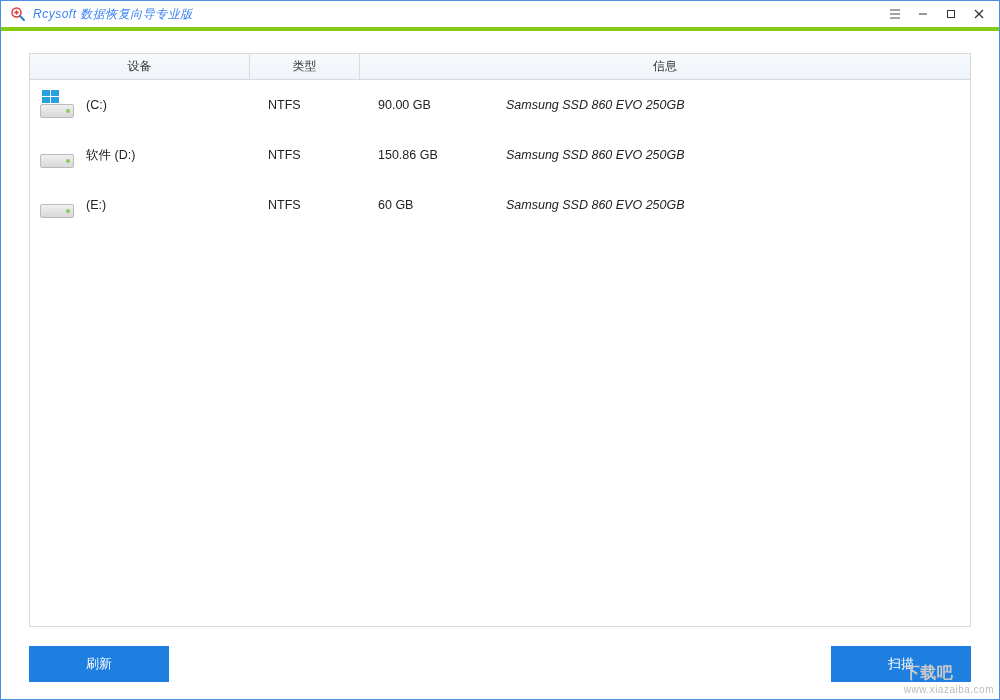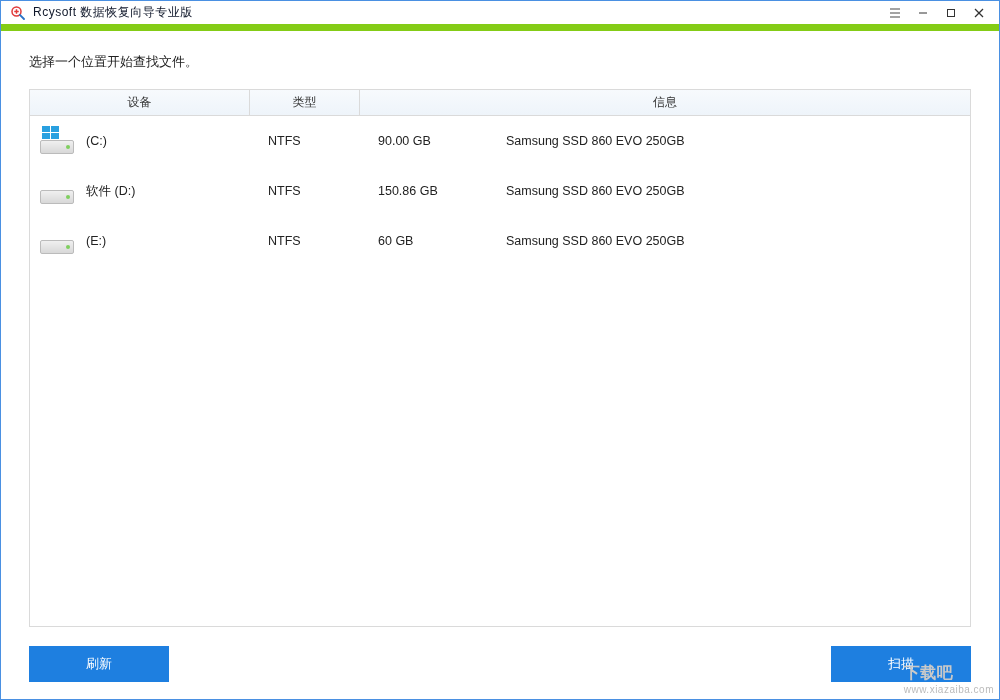--- a/index.html
+++ b/index.html
@@ -1,20 +1,20 @@
 <!DOCTYPE html>
 <html><head>
 <meta charset="utf-8">
 <style>
   * { box-sizing: border-box; margin: 0; padding: 0; }
   html, body { width: 1000px; height: 700px; overflow: hidden; font-family: "Microsoft YaHei", "Segoe UI", Arial, sans-serif; }
   body { background: #fff; border: 1px solid #4a90e2; display: flex; flex-direction: column; }
 
   
-  .titlebar { height: 30px; display: flex; align-items: center; padding: 0 6px 0 8px; border-bottom: 7px solid #84cc16; font-size: 12px; color: #0f172a; }
+  .titlebar { height: 30px; display: flex; align-items: center; padding: 0 6px 0 8px; border-bottom: 4px solid #84cc16; font-size: 12px; color: #3b82f6; font-style: italic; }
   .titlebar .logo { width: 18px; height: 18px; margin-right: 6px; position: relative; }
   .titlebar .logo svg { width: 18px; height: 18px; }
   .titlebar .title { flex: 0 0 auto; letter-spacing: 0.5px; }
   .titlebar .spacer { flex: 1; }
   .titlebar .win-btn { width: 28px; height: 30px; display: flex; justify-content: center; align-items: center; cursor: pointer; color: #555; }
   .titlebar .win-btn svg { width: 10px; height: 10px; }
   .titlebar .menu-icon svg { width: 12px; height: 12px; }
 
   
   .content { flex: 1; padding: 22px 28px 12px 28px; display: flex; flex-direction: column; }
@@ -28,21 +28,21 @@
   .col-device { width: 220px; }
   .col-type   { width: 110px; }
   .col-size   { width: 120px; }
   .col-info   { flex: 1; }
 
   .tbody { flex: 1; overflow: auto; }
   .row { display: flex; align-items: center; height: 50px; font-size: 12.5px; color: #222; cursor: pointer; }
   .cell { display: flex; align-items: center; padding: 0 10px; }
   .cell.col-device { justify-content: flex-start; gap: 10px; padding-left: 8px; }
   .cell.col-type, .cell.col-size { justify-content: flex-start; padding-left: 18px; }
-  .cell.col-info { justify-content: flex-start; padding-left: 26px; }
+  .cell.col-info { justify-content: flex-start; padding-left: 26px; font-style: italic; }
 
   .drive-icon { width: 38px; height: 30px; position: relative; flex-shrink: 0; }
   .drive-icon .hdd { position: absolute; left: 2px; bottom: 2px; width: 34px; height: 14px; background: linear-gradient(#f0f0f0, #d8d8d8); border: 1px solid #bbb; border-radius: 2px; }
   .drive-icon .hdd::after { content:""; position:absolute; right:3px; top:4px; width:4px; height:4px; background:#7fcf5f; border-radius:50%; }
   .drive-icon .win-flag { position: absolute; left: 4px; top: 0; width: 18px; height: 14px; }
   .drive-icon .win-flag span { position:absolute; background:#29a0e0; }
   .drive-icon .win-flag .q1{ left:0; top:0; width:8px; height:6px; }
   .drive-icon .win-flag .q2{ left:9px; top:0; width:8px; height:6px; }
   .drive-icon .win-flag .q3{ left:0; top:7px; width:8px; height:6px; }
   .drive-icon .win-flag .q4{ left:9px; top:7px; width:8px; height:6px; }
@@ -89,21 +89,20 @@
   </span>
   <span class="win-btn">
     <svg viewBox="0 0 10 10">
         <line x1="1" y1="1" x2="9" y2="9" stroke="#333" stroke-width="1.2"></line>
         <line x1="9" y1="1" x2="1" y2="9" stroke="#333" stroke-width="1.2"></line>
       </svg>
   </span>
 </div>
 
 <div class="content">
-  <div class="instruction">选择一个位置开始查找文件。</div>
 
   <div class="table-wrap">
     <div class="thead">
       <div class="th col-device">设备</div>
       <div class="th col-type">类型</div>
       <div class="th col-info">信息</div>
     </div>
     <div class="tbody" id="tbody">
         <div class="row">
           <div class="cell col-device">

